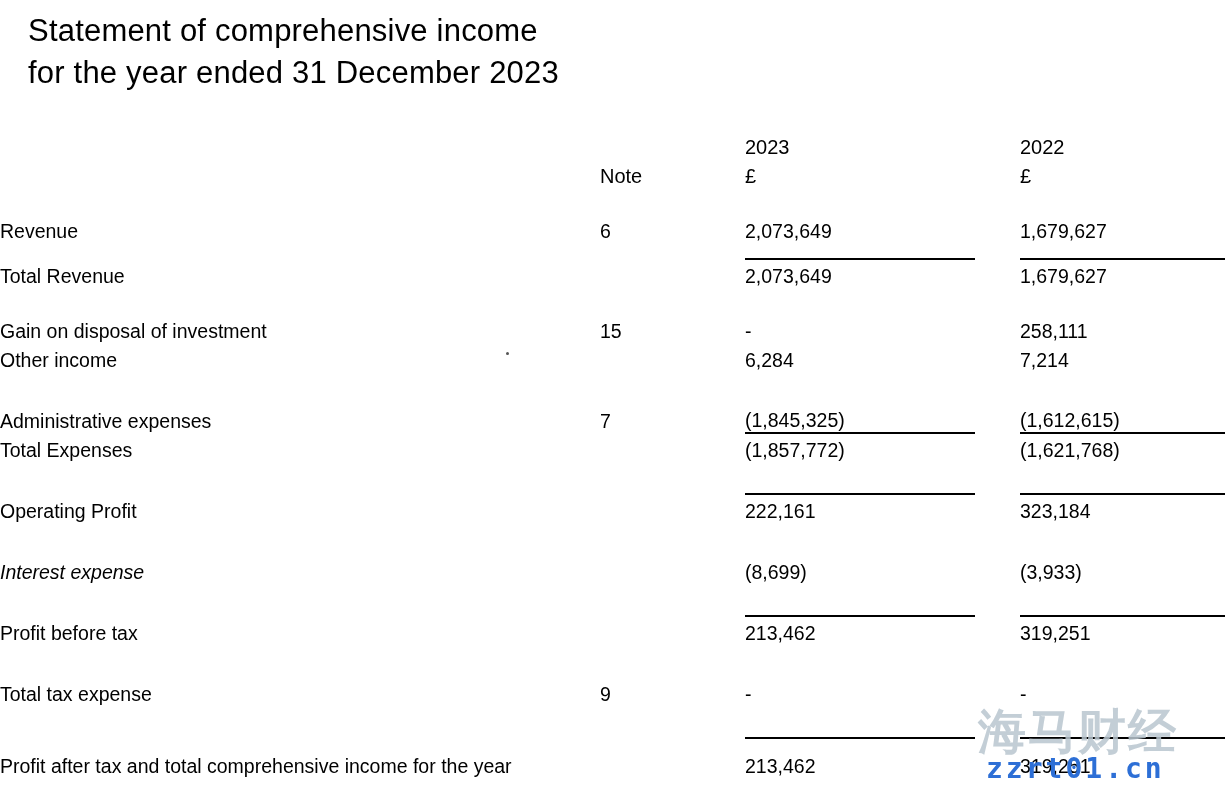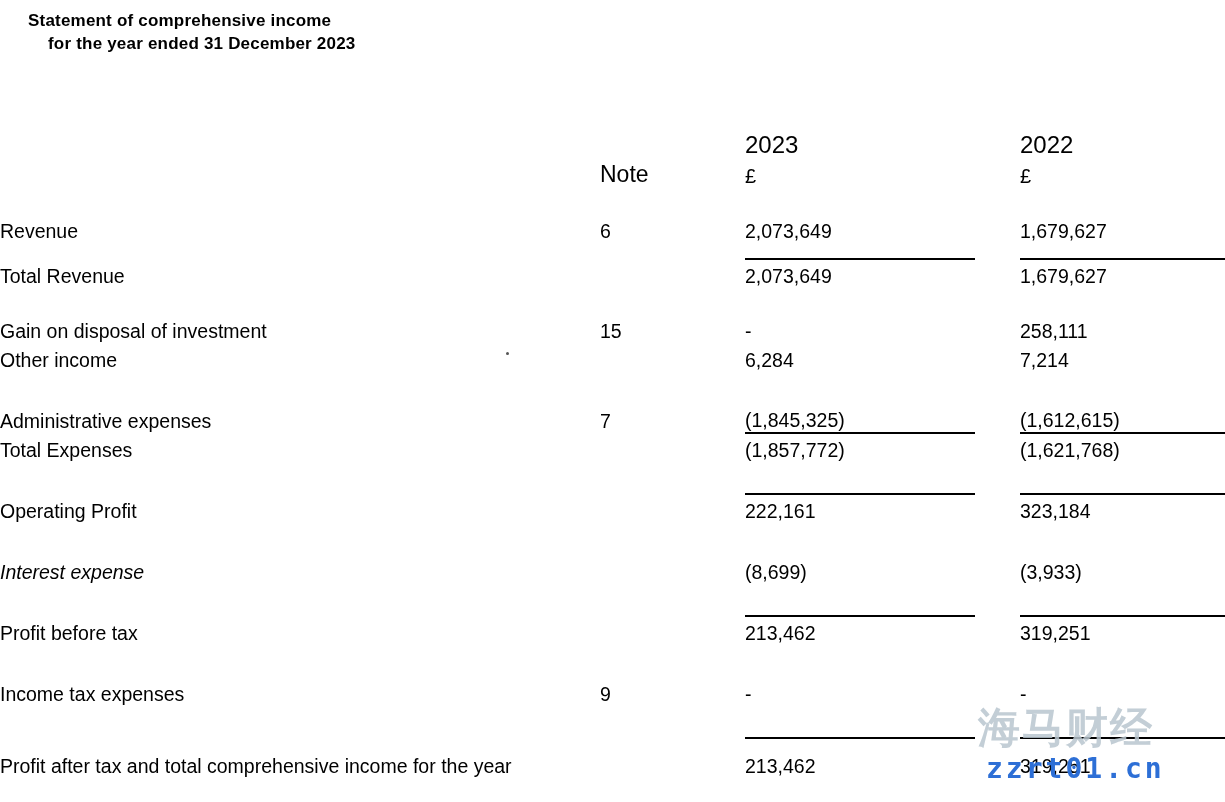--- a/index.html
+++ b/index.html
@@ -21,26 +21,26 @@
     width: 1225px;
     height: 802px;
     padding: 0;
     box-sizing: border-box;
   }
 
   .doc-title {
     position: absolute;
     left: 28px;
     top: 10px;
-    font-size: 17px;
-    font-weight: bold;
+    font-size: 31px;
+    font-weight: normal;
     line-height: 1.35;
     letter-spacing: 0.2px;
   }
-  .doc-title .line2 { display: block; margin-left: 20px; }
+  .doc-title .line2 { display: block; }
 
   table.fin {
     position: absolute;
     left: 0px;
     top: 130px;
     width: 1225px;
     border-collapse: collapse;
     font-size: 19.5px;
   }
 
@@ -85,34 +85,34 @@
 
   
   td.rule-top {
     border-top: 2px solid #000;
   }
 
   .hdr-year {
     font-weight: bold;
     text-align: right;
     padding-right: 10px;
-    font-size: 24px;
+    font-size: 20px;
   }
   .hdr-year.y2 { padding-right: 18px; }
   .hdr-cur {
     font-weight: bold;
     text-align: right;
     padding-right: 10px;
     font-size: 20px;
   }
   .hdr-cur.y2 { padding-right: 18px; }
   .hdr-note {
     font-weight: bold;
     text-align: center;
-    font-size: 23px;
+    font-size: 20px;
   }
 
   .stray-dot {
     position: absolute;
     left: 506px;
     top: 352px;
     width: 3px;
     height: 3px;
     background: #555;
     border-radius: 50%;
@@ -124,21 +124,21 @@
     left: 978px;
     top: 700px;
     width: 235px;
     height: 92px;
     pointer-events: none;
   }
   .wm-cn {
     position: absolute;
     left: 0;
     top: 0;
-    font-size: 42px;
+    font-size: 48px;
     font-weight: bold;
     color: #b9c6cf;
     letter-spacing: 2px;
     font-family: "DejaVu Sans", sans-serif;
     opacity: 0.85;
   }
   .wm-url {
     position: absolute;
     left: 8px;
     top: 52px;
@@ -286,21 +286,21 @@
         <td class="num b rule-top">213,462</td>
         <td></td>
         <td class="num y2 b rule-top">319,251</td>
       </tr>
 
       <tr class="spacer-lg">
           <td colspan="5"></td>
         </tr>
 
       <tr class="r">
-        <td class="lbl">Income tax expenses</td>
+        <td class="lbl">Total tax expense</td>
         <td class="note">9</td>
         <td class="num">-</td>
         <td></td>
         <td class="num y2">-</td>
       </tr>
 
       <tr class="spacer-lg">
           <td colspan="5"></td>
         </tr>
 

